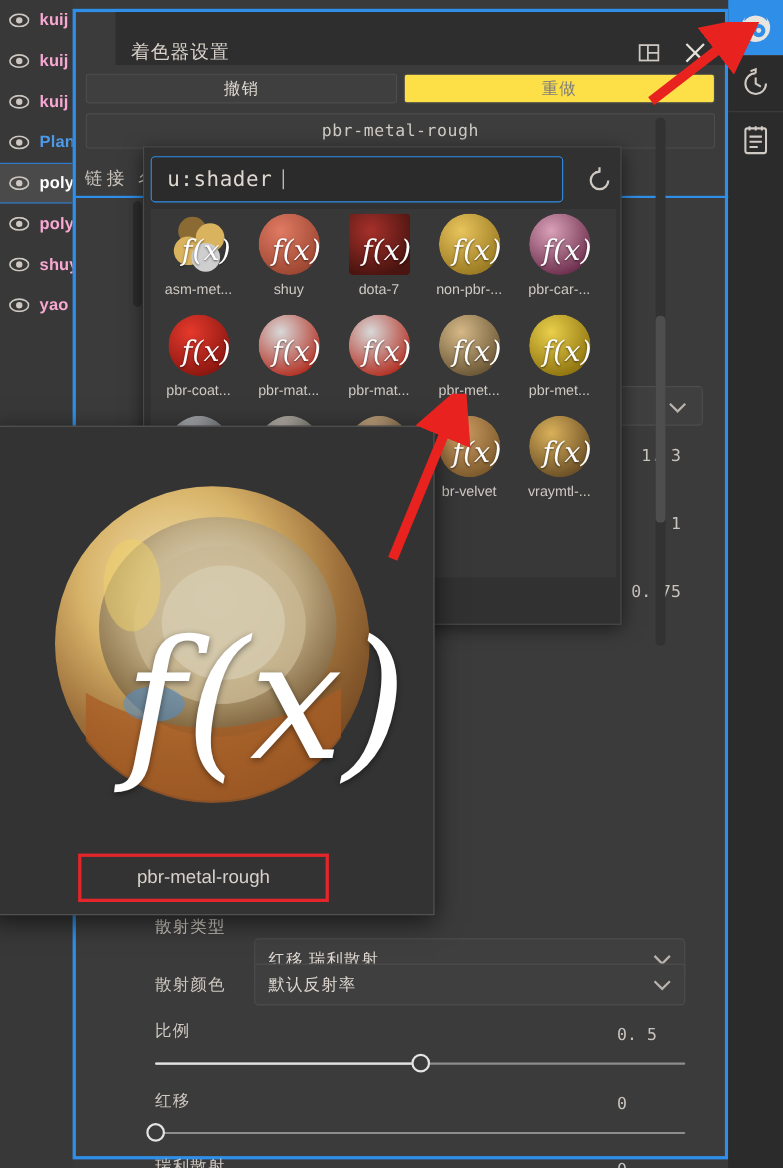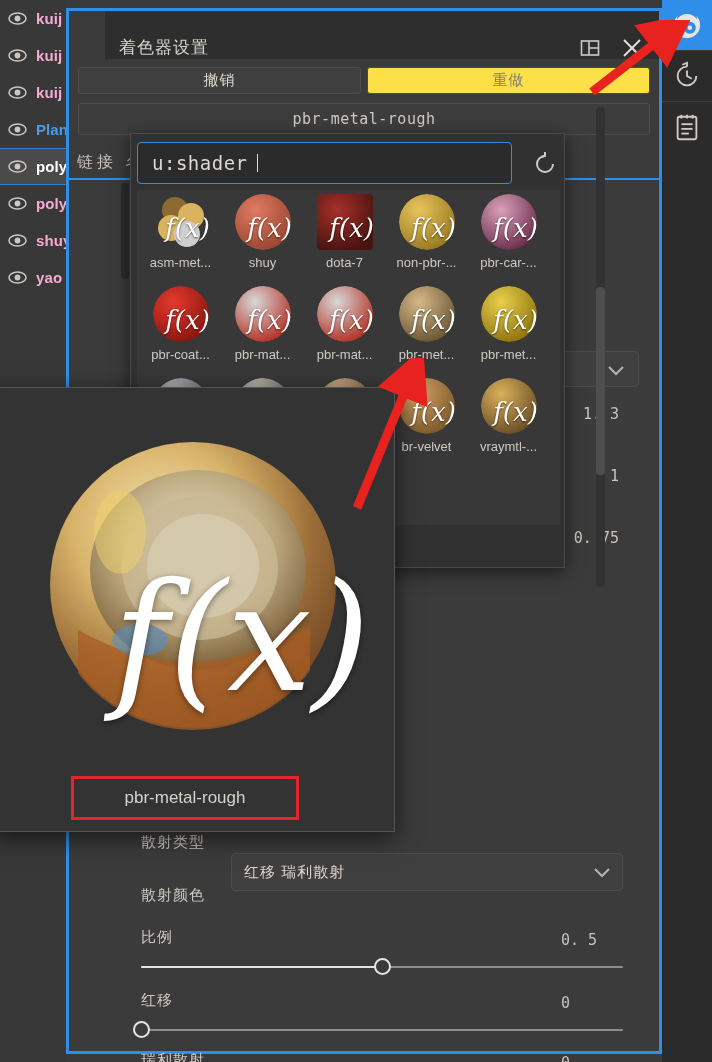--- a/index.html
+++ b/index.html
@@ -320,28 +320,34 @@
   <div class="prop-val" style="top:394px;">1. 3</div>
   <div class="prop-sep" style="left:428px;top:428px;width:58px;"></div>
 
   <div class="prop-val" style="top:456px;">1</div>
   <div class="prop-sep" style="left:428px;top:490px;width:58px;"></div>
 
   <div class="prop-val" style="top:518px;">0. 75</div>
   <div class="prop-sep" style="left:428px;top:552px;width:58px;"></div>
 
   <div class="row-label" style="left:72px;top:822px;">散射类型</div>
-  <div class="combo" style="left:162px;top:842px;width:392px;height:38px;">
+  <div class="combo" style="left:162px;top:842px;width:392px;height:38px;font-family:Liberation Serif, serif;">
     <span class="ctext">红移  瑞利散射</span>
     <svg class="cchev" viewBox="0 0 16 11">
       <polyline points="1,2 8,9 15,2" fill="none" stroke="#b9b3ad" stroke-width="2"></polyline>
     </svg>
   </div>
 
   <div class="row-label" style="left:72px;top:875px;">散射颜色</div>
+  <div class="combo" style="left:162px;top:865px;width:392px;height:38px;">
+    <span class="ctext">默认反射率</span>
+    <svg class="cchev" viewBox="0 0 16 11">
+      <polyline points="1,2 8,9 15,2" fill="none" stroke="#b9b3ad" stroke-width="2"></polyline>
+    </svg>
+  </div>
 
   <div class="row-label" style="left:72px;top:917px;">比例</div>
   <div class="num" style="right:28px;top:920px;width:70px;">0. 5</div>
   <div class="slider-track" style="left:72px;top:955px;width:482px;"></div>
   <div class="slider-fill" style="left:72px;top:955px;width:241px;"></div>
   <div class="slider-knob" style="left:305px;top:947px;"></div>
 
   <div class="row-label" style="left:72px;top:980px;">红移</div>
   <div class="num" style="right:28px;top:983px;width:70px;">0</div>
   <div class="slider-track" style="left:72px;top:1018px;width:482px;"></div>

